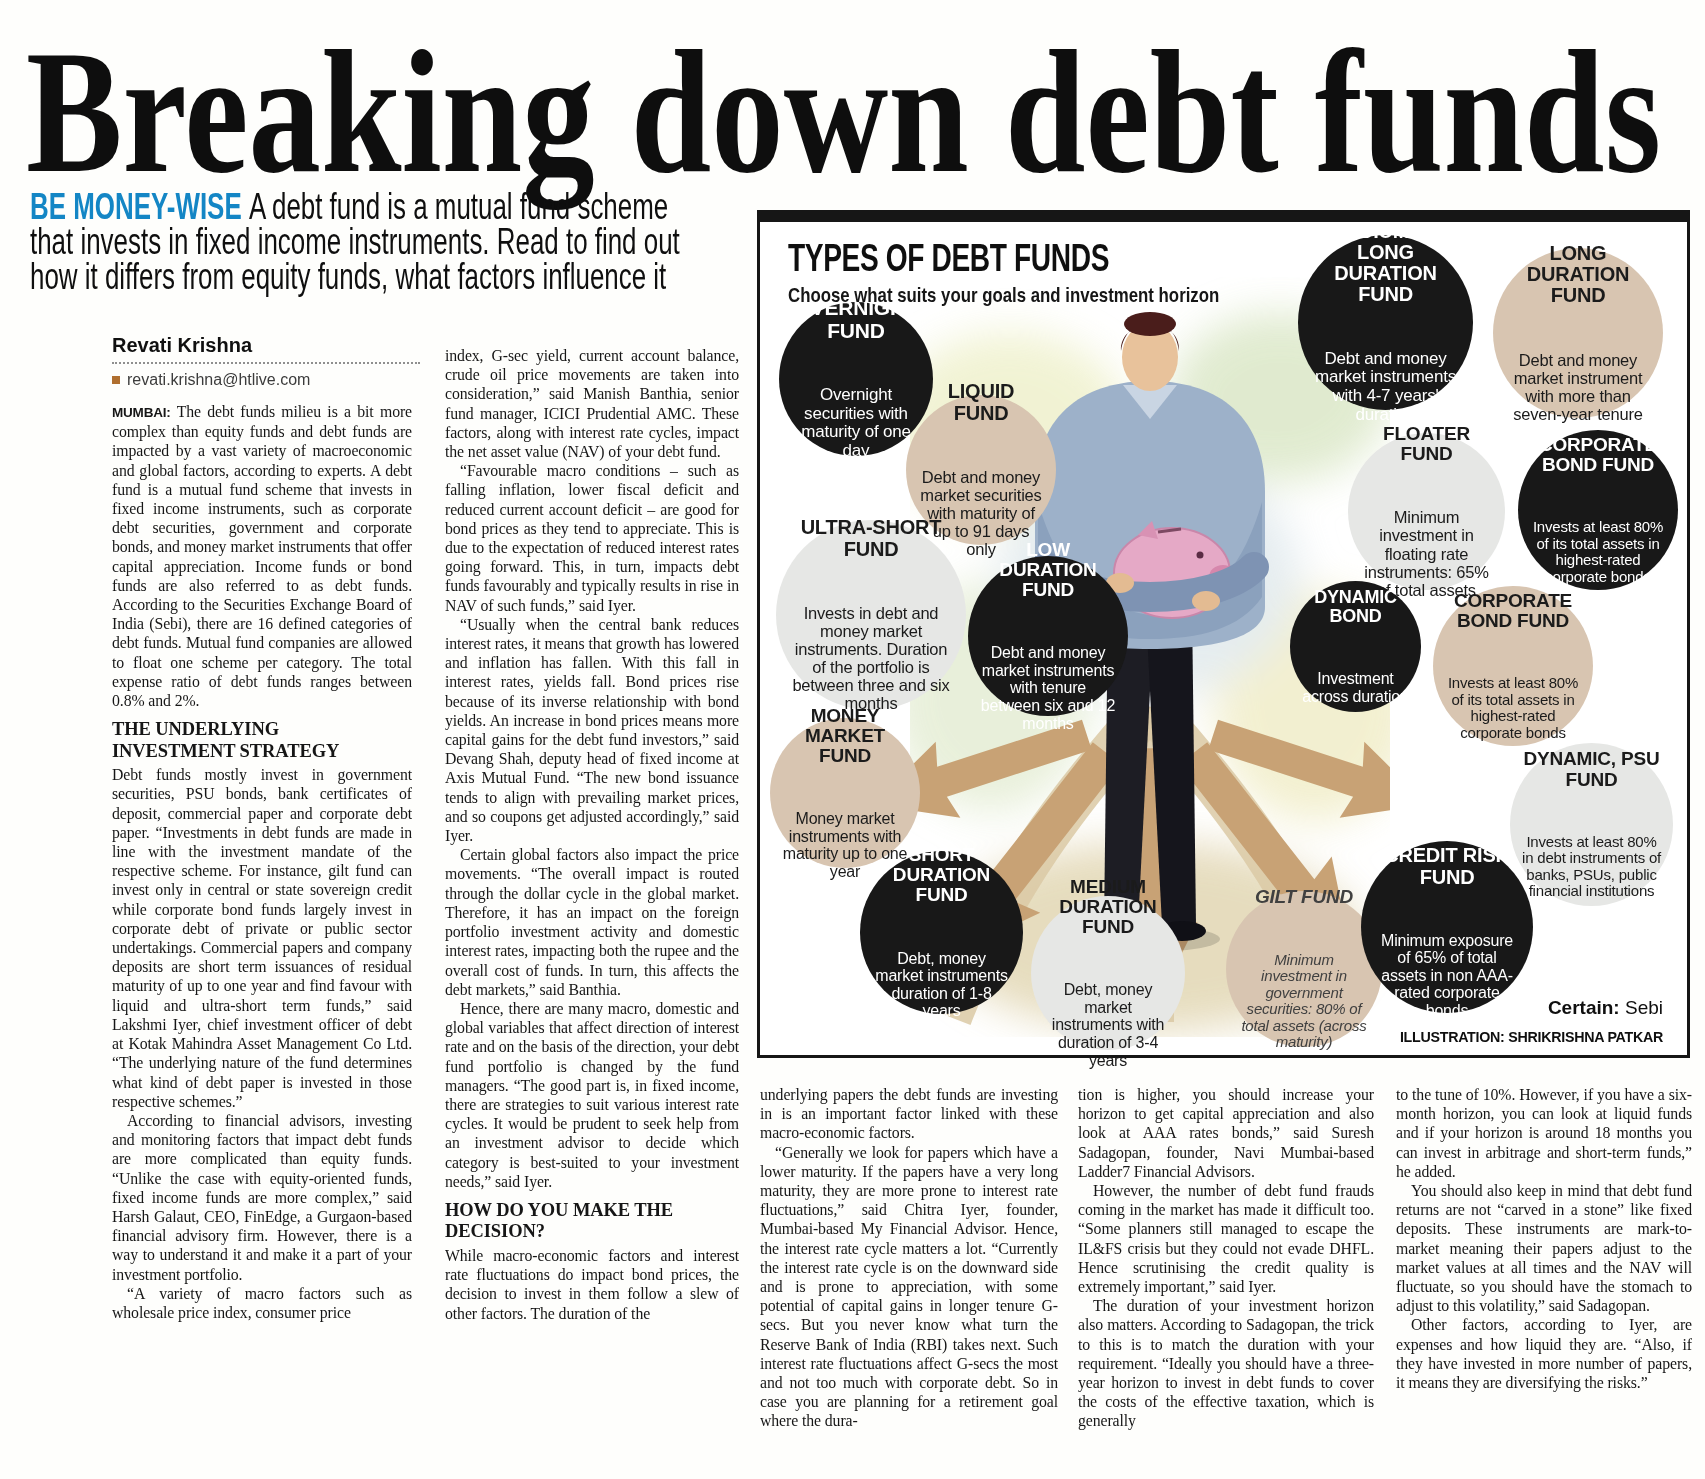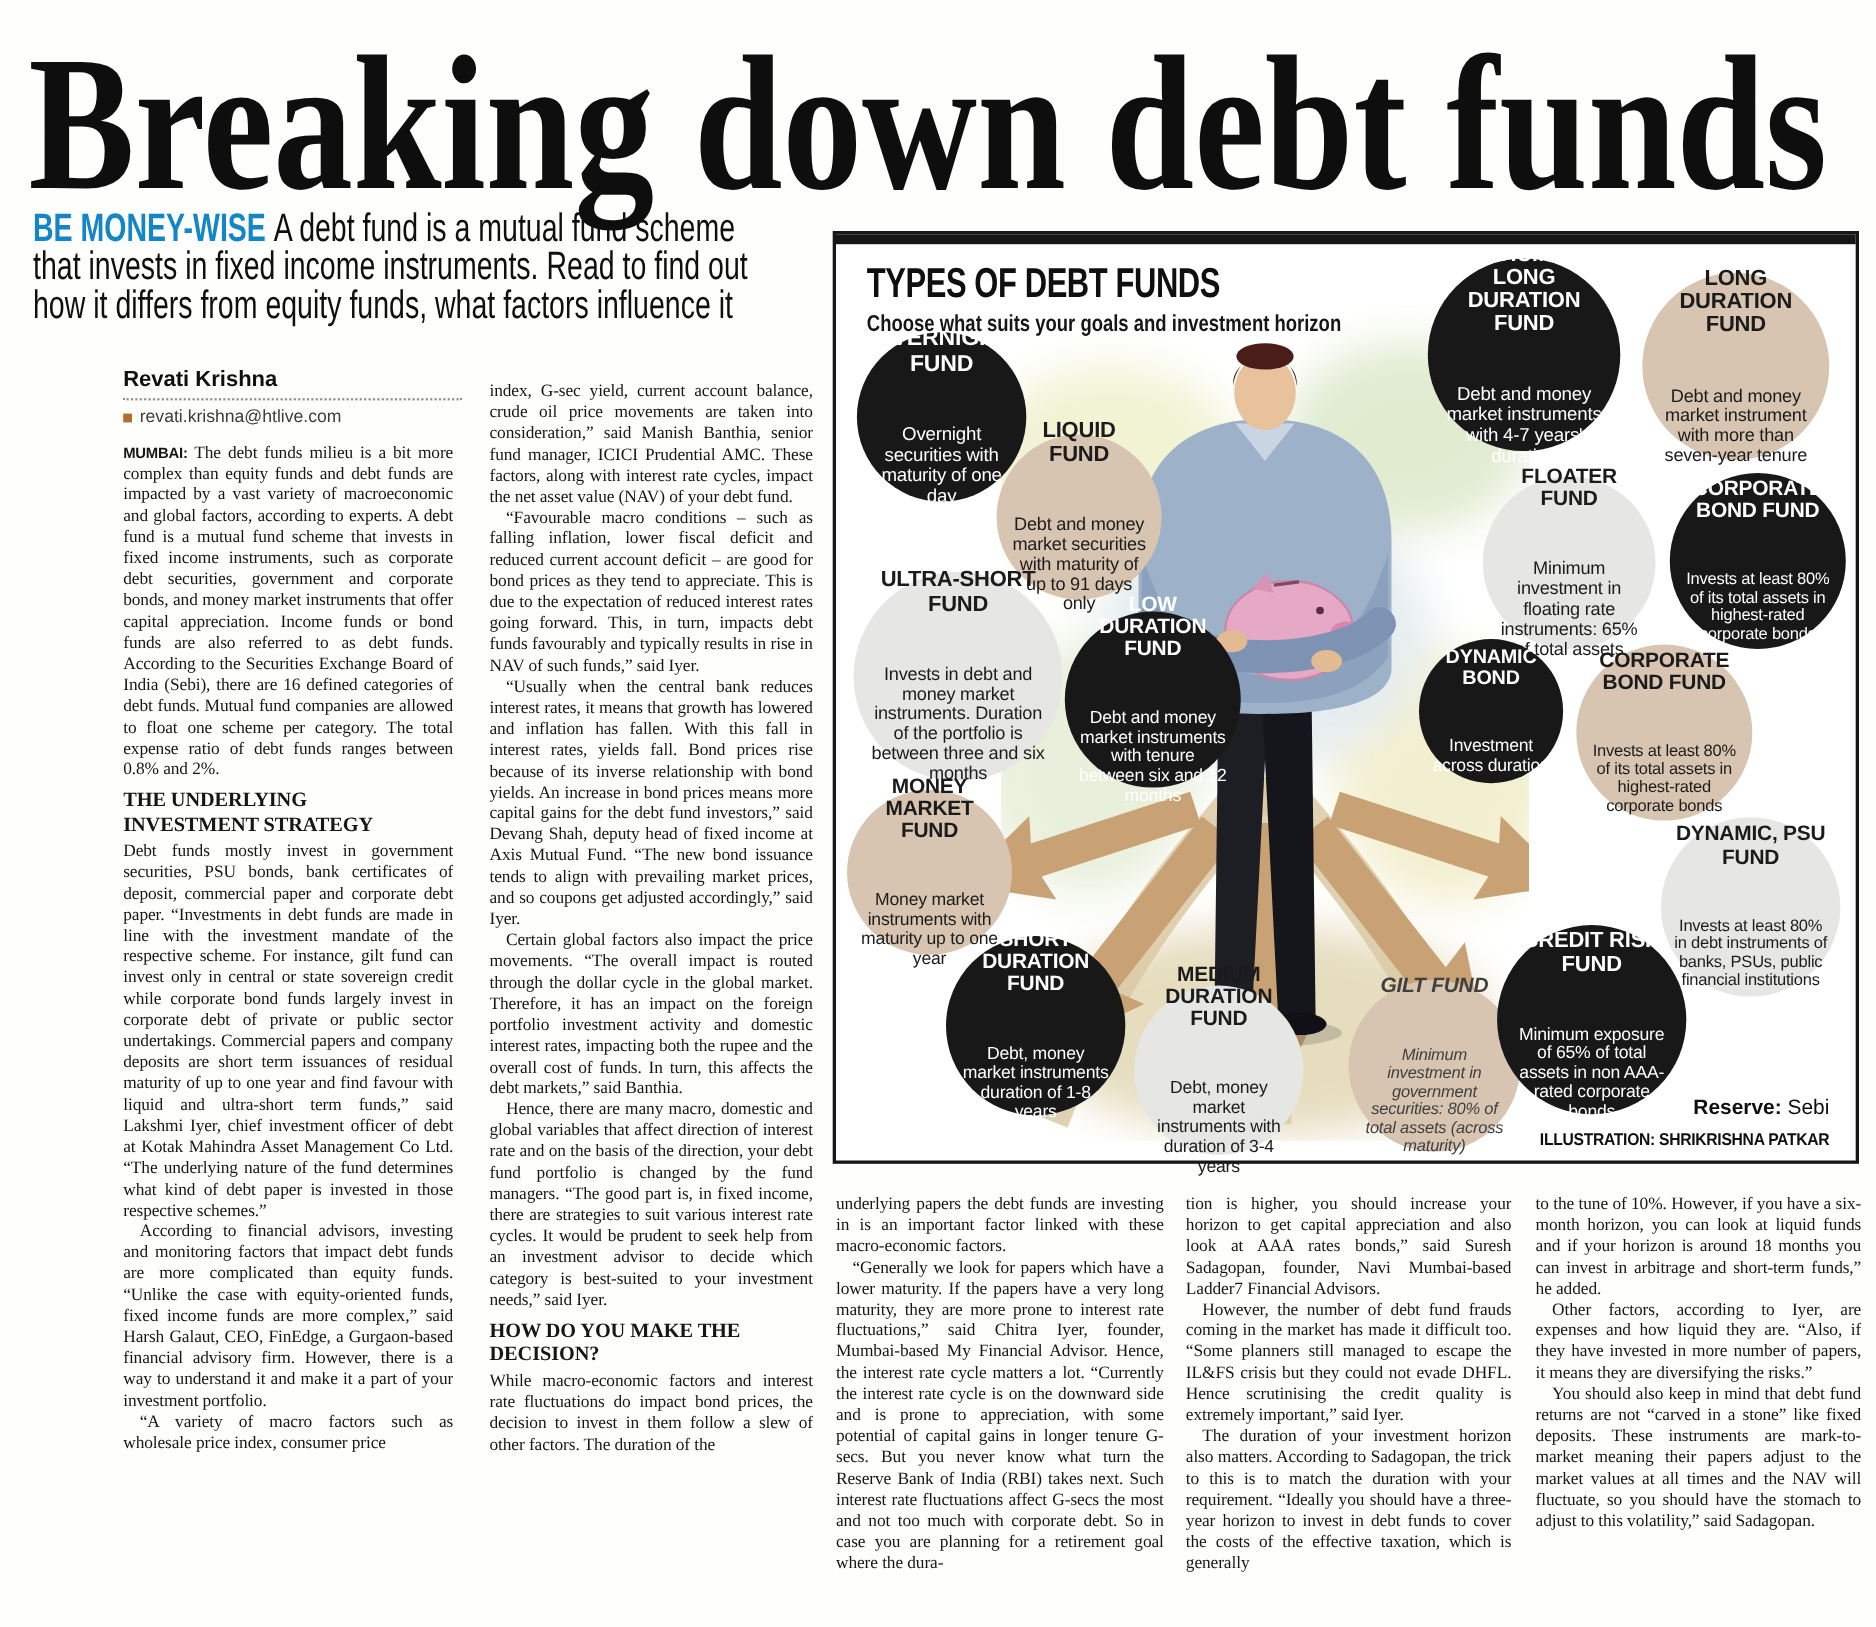--- a/index.html
+++ b/index.html
@@ -86,22 +86,22 @@
       <p class="para">underlying papers the debt funds are investing in is an important factor linked with these macro-economic factors.</p>
       <p class="para ind">“Generally we look for papers which have a lower maturity. If the papers have a very long maturity, they are more prone to interest rate fluctuations,” said Chitra Iyer, founder, Mumbai-based My Financial Advisor. Hence, the interest rate cycle matters a lot. “Currently the interest rate cycle is on the downward side and is prone to appreciation, with some potential of capital gains in longer tenure G-secs. But you never know what turn the Reserve Bank of India (RBI) takes next. Such interest rate fluctuations affect G-secs the most and not too much with corporate debt. So in case you are planning for a retirement goal where the dura-</p>
     </div>
   <div class="col" id="col-4" style="left: 1078px; top: 1085px; width: 296px; height: 394px;">
       <p class="para">tion is higher, you should increase your horizon to get capital appreciation and also look at AAA rates bonds,” said Suresh Sadagopan, founder, Navi Mumbai-based Ladder7 Financial Advisors.</p>
       <p class="para ind">However, the number of debt fund frauds coming in the market has made it difficult too. “Some planners still managed to escape the IL&amp;FS crisis but they could not evade DHFL. Hence scrutinising the credit quality is extremely important,” said Iyer.</p>
       <p class="para ind">The duration of your investment horizon also matters. According to Sadagopan, the trick to this is to match the duration with your requirement. “Ideally you should have a three-year horizon to invest in debt funds to cover the costs of the effective taxation, which is generally</p>
     </div>
   <div class="col" id="col-5" style="left: 1396px; top: 1085px; width: 296px; height: 394px;">
       <p class="para">to the tune of 10%. However, if you have a six-month horizon, you can look at liquid funds and if your horizon is around 18 months you can invest in arbitrage and short-term funds,” he added.</p>
+      <p class="para ind">You should also keep in mind that debt fund returns are not “carved in a stone” like fixed deposits. These instruments are mark-to-market meaning their papers adjust to the market values at all times and the NAV will fluctuate, so you should have the stomach to adjust to this volatility,” said Sadagopan.</p>
       <p class="para ind">Other factors, according to Iyer, are expenses and how liquid they are. “Also, if they have invested in more number of papers, it means they are diversifying the risks.”</p>
-      <p class="para ind">You should also keep in mind that debt fund returns are not “carved in a stone” like fixed deposits. These instruments are mark-to-market meaning their papers adjust to the market values at all times and the NAV will fluctuate, so you should have the stomach to adjust to this volatility,” said Sadagopan.</p>
     </div>
 
   <div class="igx">
     <div class="igx-topbar"></div>
     <h2 class="igx-title">TYPES OF DEBT FUNDS</h2>
     <h3 class="igx-sub">Choose what suits your goals and investment horizon</h3>
 
     <svg class="illus" width="480" height="760" viewBox="0 0 480 760">
       <defs>
         <filter id="soft" x="-40%" y="-40%" width="180%" height="180%">
@@ -250,19 +250,19 @@
         </div>
         <div class="bubble black" style="left: 601px; top: 628px; width: 172px; height: 172px; background: rgb(24, 24, 24); color: rgb(255, 255, 255);">
           <div class="inner">
             <div class="b-title" style="font-size: 20px; margin-top: 11px;">CREDIT RISK FUND</div>
             <div class="b-body" style="font-size: 16px;">Minimum exposure of  65% of total assets in non AAA-rated corporate bonds</div>
           </div>
         </div>
       </div>
 
     <div class="source-line">
-      <b>Reserve:</b>
+      <b>Certain:</b>
       <span>Sebi</span>
     </div>
     <div class="credit-line">ILLUSTRATION: SHRIKRISHNA PATKAR</div>
   </div>
 
 </div>
 
 </body></html>

